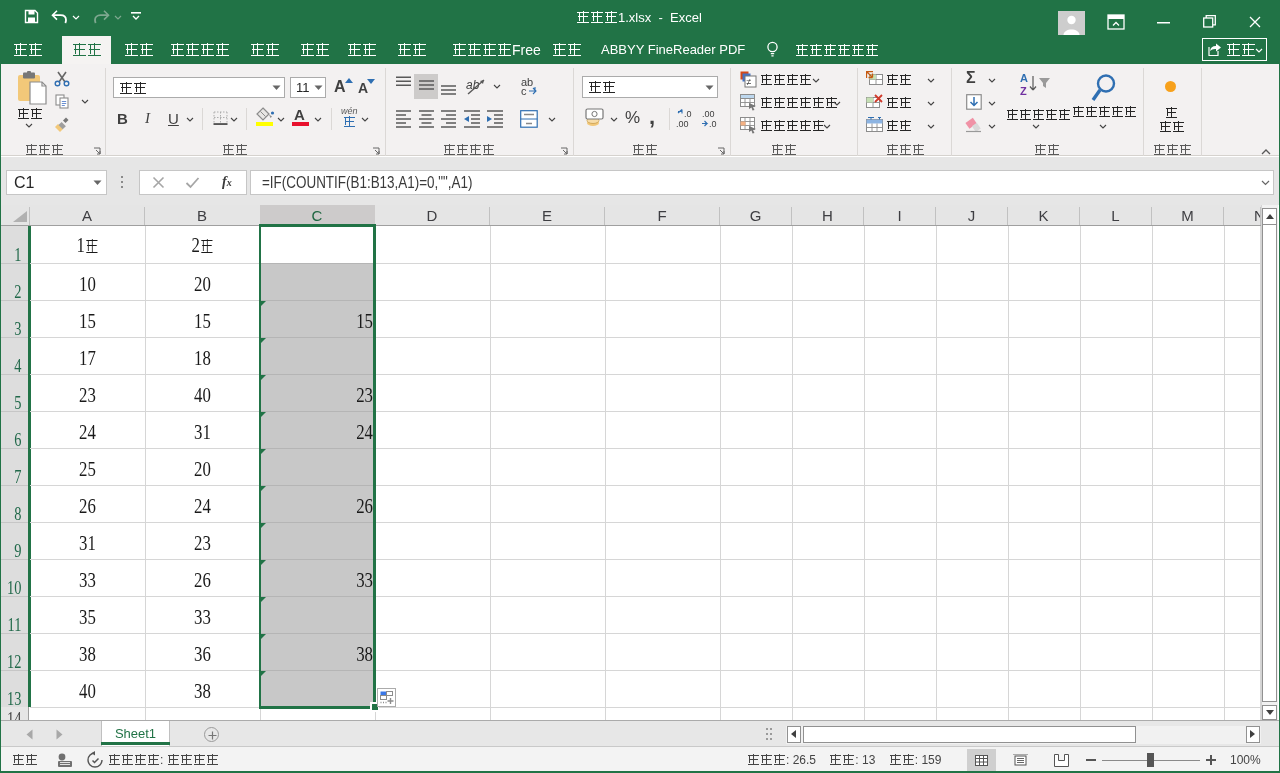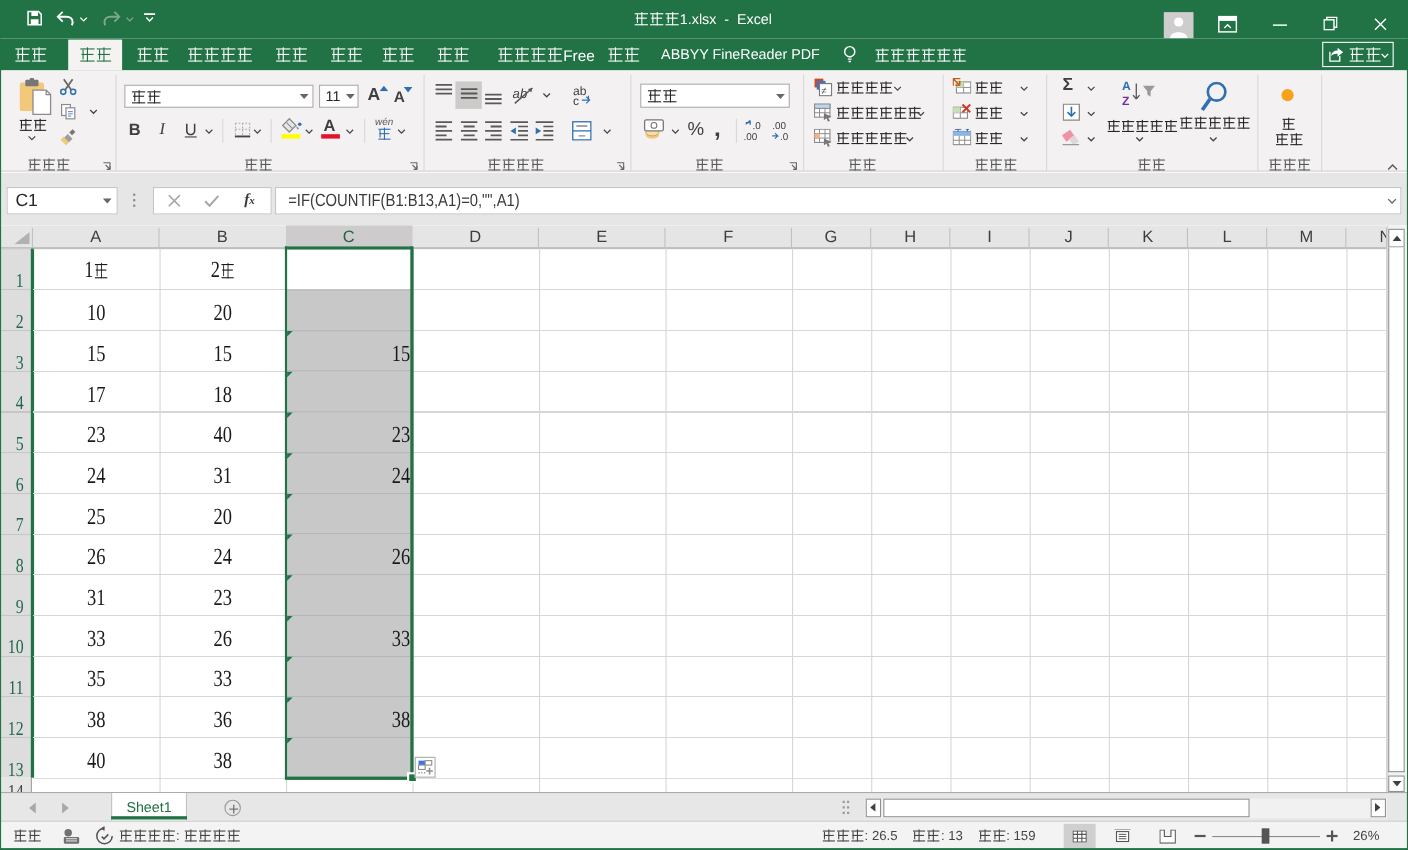--- a/index.html
+++ b/index.html
@@ -641,17 +641,17 @@
 </svg>
 <svg class="ab" style="left:1054px;top:754px" width="15" height="13" viewBox="0 0 15 13">
  <path d="M0.5 0.5 H4.5 V6.5 H10.5 V0.5 H14.5 V12.5 H0.5 Z" fill="#fff" stroke="#555" stroke-width="1"></path>
 </svg>
 
 <div class="ab" style="left:1086px;top:759px;width:10px;height:1.6px;background:#555"></div>
 <div class="ab" style="left:1102px;top:759.5px;width:98px;height:1.2px;background:#8A8A8A"></div>
 <div class="ab" style="left:1147px;top:753px;width:7px;height:14px;background:#555"></div>
 <div class="ab" style="left:1206px;top:759px;width:10px;height:1.6px;background:#555"></div>
 <div class="ab" style="left:1206px;top:755px;width:1.6px;height:10px;background:#555;margin-left:4.2px"></div>
-<div class="ab" style="left:1230px;top:753px;color:#444;font-size:12px">26%</div>
+<div class="ab" style="left:1230px;top:753px;color:#444;font-size:12px">100%</div>
 
 <div class="ab" style="left:0;top:35px;width:1px;height:738px;background:#217346"></div>
 <div class="ab" style="left:1279px;top:35px;width:1px;height:738px;background:#217346"></div>
 <div class="ab" style="left:0;top:771px;width:1280px;height:2px;background:#217346"></div>
 
 </body></html>

